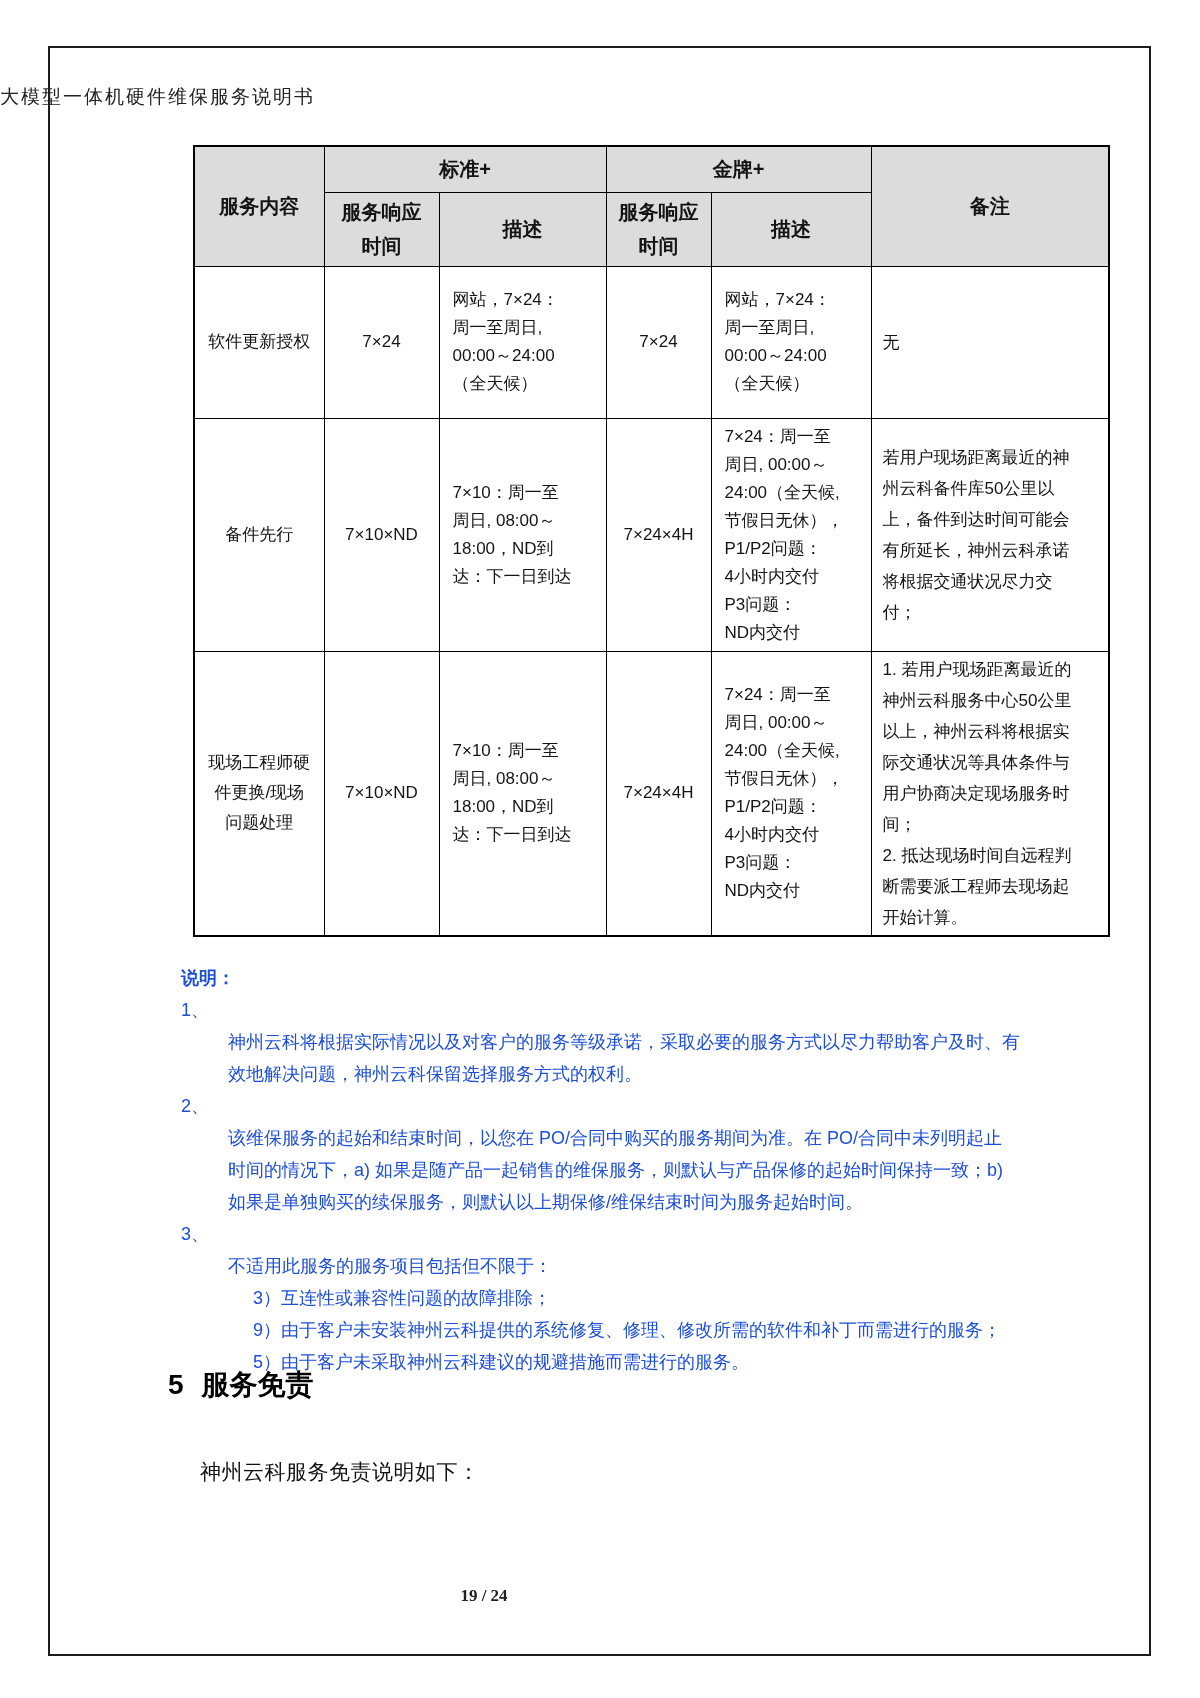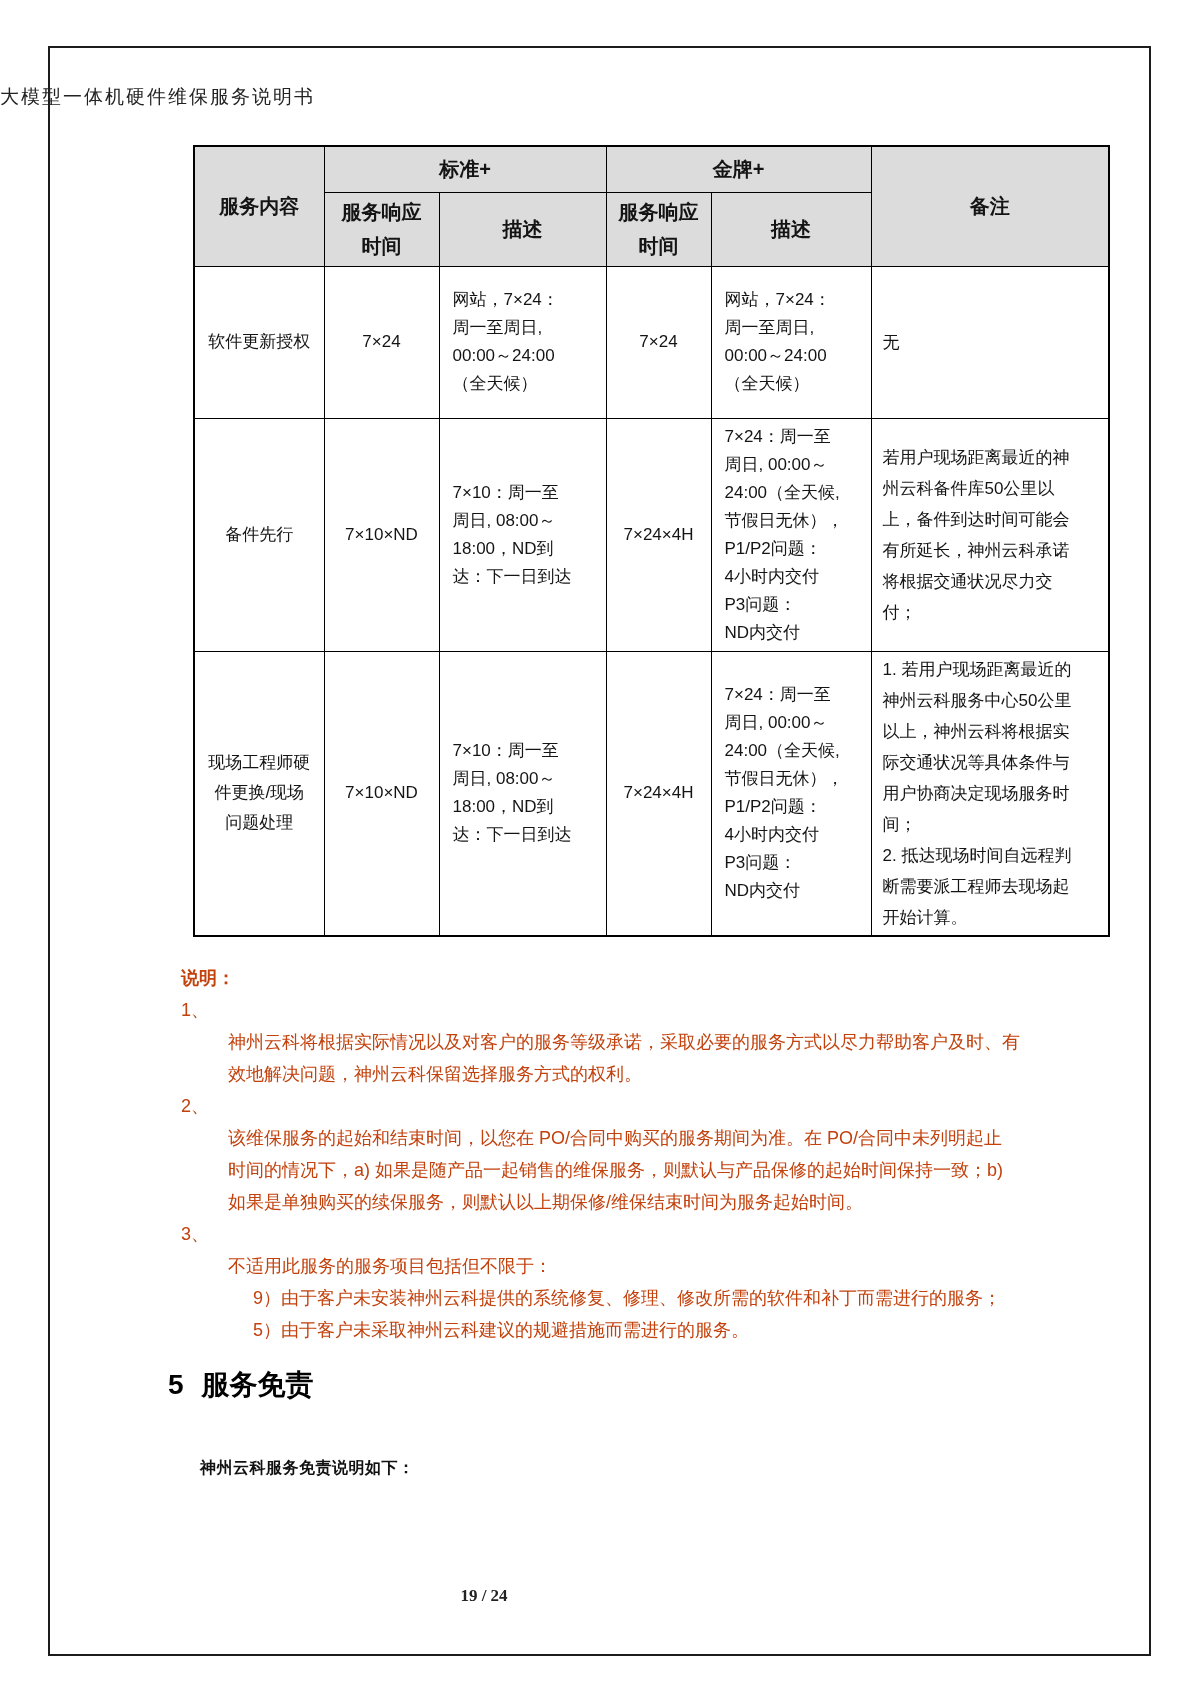--- a/index.html
+++ b/index.html
@@ -38,34 +38,34 @@
   td.cell-desc{
     text-align:left;vertical-align:middle;white-space:pre-line;
     padding:4px 4px 4px 13px;line-height:28px;
   }
   td.cell-note{
     text-align:left;vertical-align:middle;white-space:pre-line;
     padding:2px 6px 2px 11px;line-height:31px;
   }
   .notes{
     position:absolute;left:181px;top:962px;width:862px;
-    font-size:18px;line-height:32px;color:#c2410c;
+    font-size:18px;line-height:32px;color:#1d4ed8;
   }
   .notes-label{font-weight:700;}
   .note-item{position:relative;padding-left:47px;white-space:pre-line;}
   .note-num{position:absolute;left:0;top:0;}
   .sub-item{padding-left:72px;white-space:pre-line;}
   .section-heading{
     position:absolute;left:168px;top:1366px;
     font-size:28px;font-weight:700;color:#000;
     display:flex;gap:18px;align-items:baseline;
   }
   .lead-line{
     position:absolute;left:200px;top:1458px;
-    font-size:16px;font-weight:700;letter-spacing:0.5px;color:#111;
+    font-size:21px;font-weight:400;letter-spacing:0.5px;color:#111;
   }
   .page-number{
     position:absolute;top:1586px;left:0;width:968px;text-align:center;
     font-family:"Liberation Serif","DejaVu Serif",serif;
     font-size:17px;font-weight:600;color:#222;
   }
 </style>
 </head>
 <body>
 
@@ -172,20 +172,21 @@
 效地解决问题，神州云科保留选择服务方式的权利。</span>
   </div>
   <div class="note-item">
     <span class="note-num">2、</span><span>该维保服务的起始和结束时间，以您在 PO/合同中购买的服务期间为准。在 PO/合同中未列明起止
 时间的情况下，a) 如果是随产品一起销售的维保服务，则默认与产品保修的起始时间保持一致；b)
 如果是单独购买的续保服务，则默认以上期保修/维保结束时间为服务起始时间。</span>
   </div>
   <div class="note-item">
     <span class="note-num">3、</span><span>不适用此服务的服务项目包括但不限于：</span>
   </div>
+  <div class="sub-item">3）互连性或兼容性问题的故障排除；</div>
   <div class="sub-item">9）由于客户未安装神州云科提供的系统修复、修理、修改所需的软件和补丁而需进行的服务；</div>
   <div class="sub-item">5）由于客户未采取神州云科建议的规避措施而需进行的服务。</div>
 </div>
 
 <div class="section-heading">
   <span>5</span>
   <span>服务免责</span>
 </div>
 
 <div class="lead-line">神州云科服务免责说明如下：</div>

